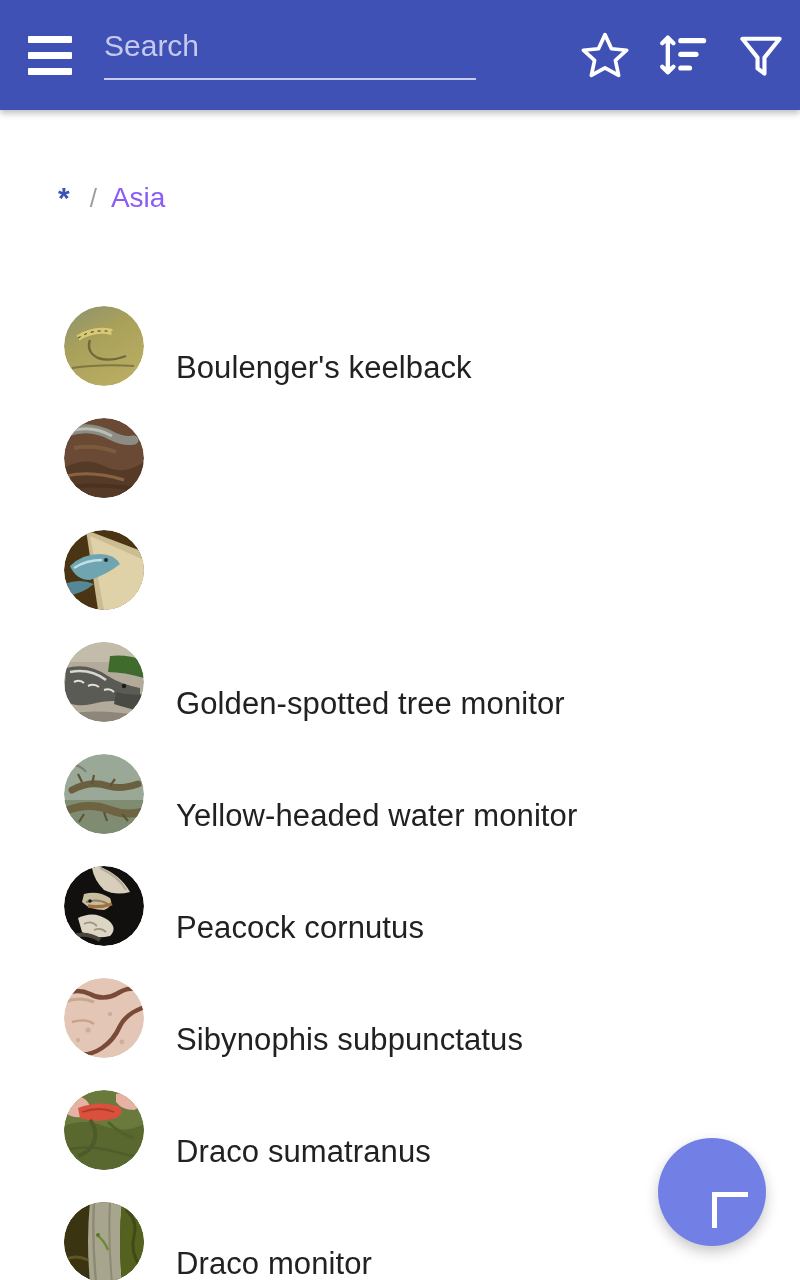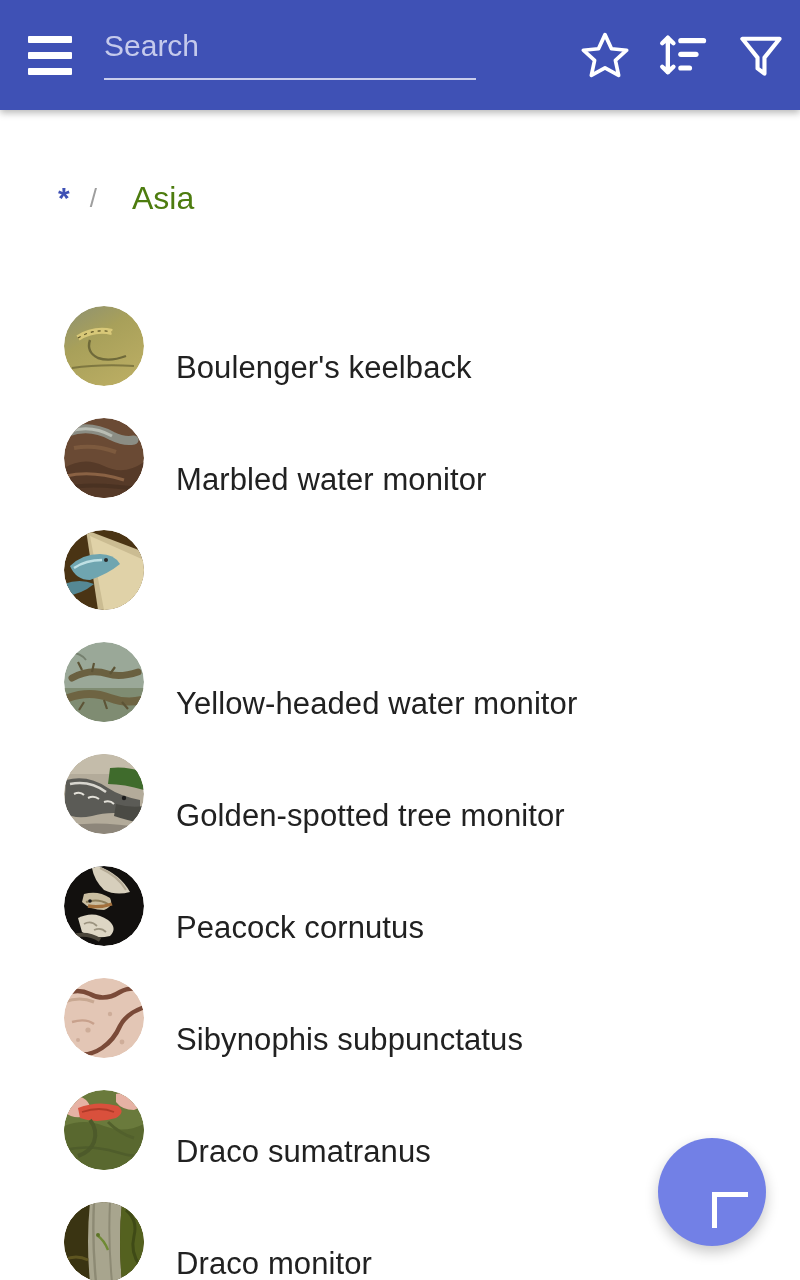--- a/index.html
+++ b/index.html
@@ -120,24 +120,23 @@
     cursor: pointer;
     padding: 0 6px;
     font-weight: 600;
   }
   .crumb-sep {
     color: #9e9e9e;
     font-size: 26px;
     margin: 0 14px;
   }
   .crumb-current {
-    color: #4d7c0f;
-    font-size: 32px;
-    cursor: pointer;
-    margin-left: 21px;
+    color: #8b5cf6;
+    font-size: 28px;
+    cursor: pointer;
   }
 
   
   .list {
     position: absolute;
     top: 274px;
     left: 0;
     width: 800px;
   }
   .list-item {
@@ -292,21 +291,20 @@
             <rect width="80" height="80" fill="#6a4a34"></rect>
             <path d="M0 50 Q20 38 40 48 T80 44 L80 80 L0 80Z" fill="#563a28"></path>
             <path d="M4 14 Q26 6 48 18 Q60 24 70 22" stroke="#8b8d84" stroke-width="9" fill="none" stroke-linecap="round"></path>
             <path d="M4 14 Q26 6 48 18" stroke="#b9bdb4" stroke-width="3" fill="none"></path>
             <path d="M10 30 Q30 26 52 34" stroke="#7d5a3e" stroke-width="4" fill="none"></path>
             <path d="M2 58 Q28 52 60 62" stroke="#8a6244" stroke-width="3" fill="none"></path>
             <path d="M0 70 Q30 64 80 72" stroke="#4a3222" stroke-width="4" fill="none"></path>
           </g>
         </svg>
       </div>
-      <div class="item-label">Marbled water monitor</div>
     </div>
 
     <div class="list-item">
       <div class="thumb">
         <svg viewBox="0 0 80 80">
           <defs>
               <clipPath id="c2">
                 <circle cx="40" cy="40" r="40"></circle>
               </clipPath>
             </defs>
@@ -314,42 +312,20 @@
             <rect width="80" height="80" fill="#4a3414"></rect>
             <path d="M22 0 L80 22 L80 80 L34 80 Z" fill="#cbbc92"></path>
             <path d="M26 6 L80 30 L80 80 L40 80 Z" fill="#e0d2a8"></path>
             <path d="M6 36 Q18 24 36 24 Q50 24 56 34 Q44 44 26 50 Q12 50 6 36Z" fill="#6fa5b0"></path>
             <path d="M10 38 Q22 30 38 30" stroke="#bfe0e4" stroke-width="2.4" fill="none"></path>
             <circle cx="42" cy="30" r="2" fill="#2a2a2a"></circle>
             <path d="M0 54 Q16 48 30 54 Q18 64 2 66Z" fill="#558894"></path>
           </g>
         </svg>
       </div>
-    </div>
-
-    <div class="list-item">
-      <div class="thumb">
-        <svg viewBox="0 0 80 80">
-          <defs>
-              <clipPath id="c3">
-                <circle cx="40" cy="40" r="40"></circle>
-              </clipPath>
-            </defs>
-          <g clip-path="url(#c3)">
-            <rect width="80" height="80" fill="#9aa898"></rect>
-            <rect y="46" width="80" height="34" fill="#7f8c72"></rect>
-            <path d="M8 36 Q26 26 44 32 Q56 36 74 30" stroke="#6a6040" stroke-width="7" fill="none" stroke-linecap="round"></path>
-            <path d="M18 28 l-4 -8 M28 30 l2 -9 M46 32 l5 -7" stroke="#5d5436" stroke-width="2.2"></path>
-            <path d="M4 56 Q26 48 46 56 Q62 62 78 58" stroke="#6e6442" stroke-width="8" fill="none" stroke-linecap="round"></path>
-            <path d="M20 60 l-5 8 M40 58 l3 9 M58 60 l6 7" stroke="#5d5436" stroke-width="2.2"></path>
-            <path d="M0 12 q14 -4 22 6" stroke="#5c6452" stroke-width="2" fill="none" opacity=".6"></path>
-          </g>
-        </svg>
-      </div>
-      <div class="item-label">Yellow-headed water monitor</div>
     </div>
 
     <div class="list-item">
       <div class="thumb">
         <svg viewBox="0 0 80 80">
           <defs>
               <clipPath id="c4">
                 <circle cx="40" cy="40" r="40"></circle>
               </clipPath>
             </defs>
@@ -360,20 +336,42 @@
             <path d="M2 26 Q24 20 44 34 Q56 42 76 46 L76 62 Q48 56 28 62 Q10 66 0 58Z" fill="#5b5b56"></path>
             <path d="M6 30 Q26 26 42 38" stroke="#d8d6cf" stroke-width="2.6" fill="none"></path>
             <path d="M10 40 q6 -3 10 1 M24 44 q6 -3 11 1 M40 48 q6 -2 10 2" stroke="#e2e0d8" stroke-width="2" fill="none"></path>
             <path d="M52 50 Q66 54 80 52 L80 70 Q62 66 50 62Z" fill="#4a4a44"></path>
             <circle cx="60" cy="44" r="2.2" fill="#1c1c1c"></circle>
             <path d="M0 72 Q34 66 80 74 L80 80 L0 80Z" fill="#8d867a"></path>
           </g>
         </svg>
       </div>
       <div class="item-label">Golden-spotted tree monitor</div>
+    </div>
+
+    <div class="list-item">
+      <div class="thumb">
+        <svg viewBox="0 0 80 80">
+          <defs>
+              <clipPath id="c3">
+                <circle cx="40" cy="40" r="40"></circle>
+              </clipPath>
+            </defs>
+          <g clip-path="url(#c3)">
+            <rect width="80" height="80" fill="#9aa898"></rect>
+            <rect y="46" width="80" height="34" fill="#7f8c72"></rect>
+            <path d="M8 36 Q26 26 44 32 Q56 36 74 30" stroke="#6a6040" stroke-width="7" fill="none" stroke-linecap="round"></path>
+            <path d="M18 28 l-4 -8 M28 30 l2 -9 M46 32 l5 -7" stroke="#5d5436" stroke-width="2.2"></path>
+            <path d="M4 56 Q26 48 46 56 Q62 62 78 58" stroke="#6e6442" stroke-width="8" fill="none" stroke-linecap="round"></path>
+            <path d="M20 60 l-5 8 M40 58 l3 9 M58 60 l6 7" stroke="#5d5436" stroke-width="2.2"></path>
+            <path d="M0 12 q14 -4 22 6" stroke="#5c6452" stroke-width="2" fill="none" opacity=".6"></path>
+          </g>
+        </svg>
+      </div>
+      <div class="item-label">Yellow-headed water monitor</div>
     </div>
 
     <div class="list-item">
       <div class="thumb">
         <svg viewBox="0 0 80 80">
           <defs>
               <clipPath id="c5">
                 <circle cx="40" cy="40" r="40"></circle>
               </clipPath>
             </defs>

